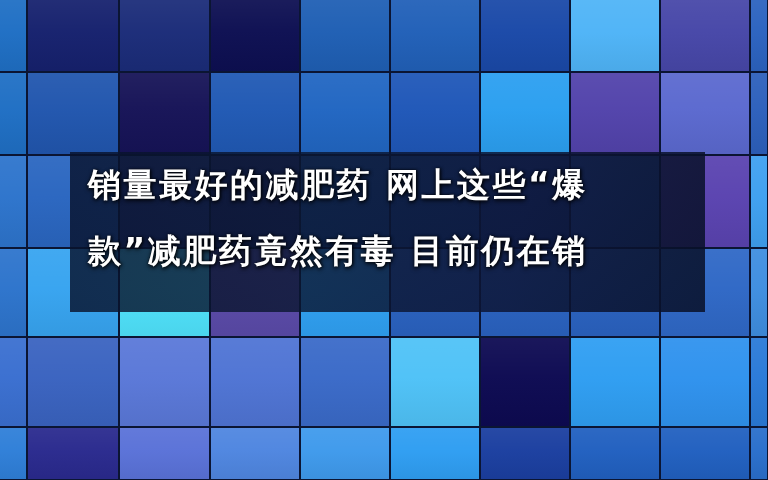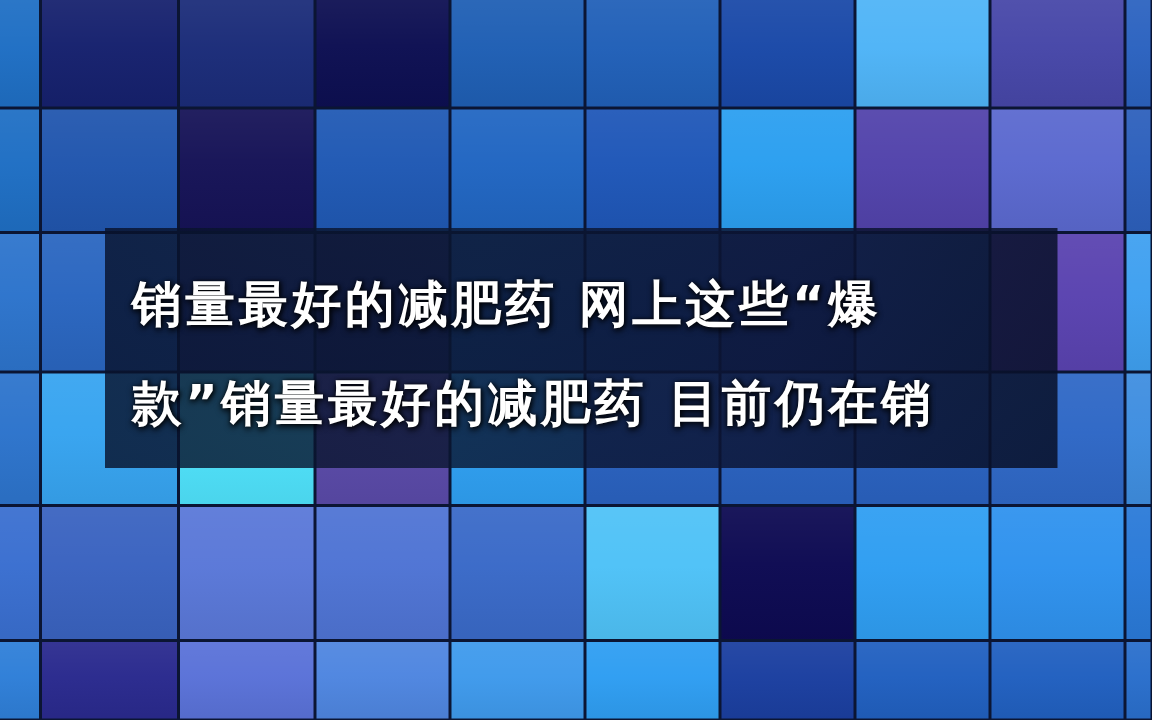--- a/index.html
+++ b/index.html
@@ -60,21 +60,20 @@
 
   
   #headline {
     position: absolute;
     left: 70px;
     top: 152px;
     width: 660px;
     height: 168px;
     display: flex;
     flex-direction: column;
-    justify-content: center;
     padding-left: 18px;
     box-sizing: border-box;
   }
   .headline-line {
     color: #ffffff;
     font-size: 33px;
     line-height: 66px;
     letter-spacing: 2.5px;
     font-weight: 700;
     white-space: nowrap;
@@ -270,16 +269,16 @@
       </div>
       <div class="tile" style="left: 751px; top: 428px; width: 16px; height: 51px; background: rgb(42, 111, 204);">
         <div class="sheen"></div>
       </div>
     </div>
 
   <div id="overlay-panel"></div>
 
   <div id="headline">
     <div class="headline-line">销量最好的减肥药 网上这些“爆</div>
-    <div class="headline-line">款”销量最好的减肥药 目前仍在销</div>
+    <div class="headline-line">款”减肥药竟然有毒 目前仍在销</div>
   </div>
 
 </div>
 
 </body></html>

